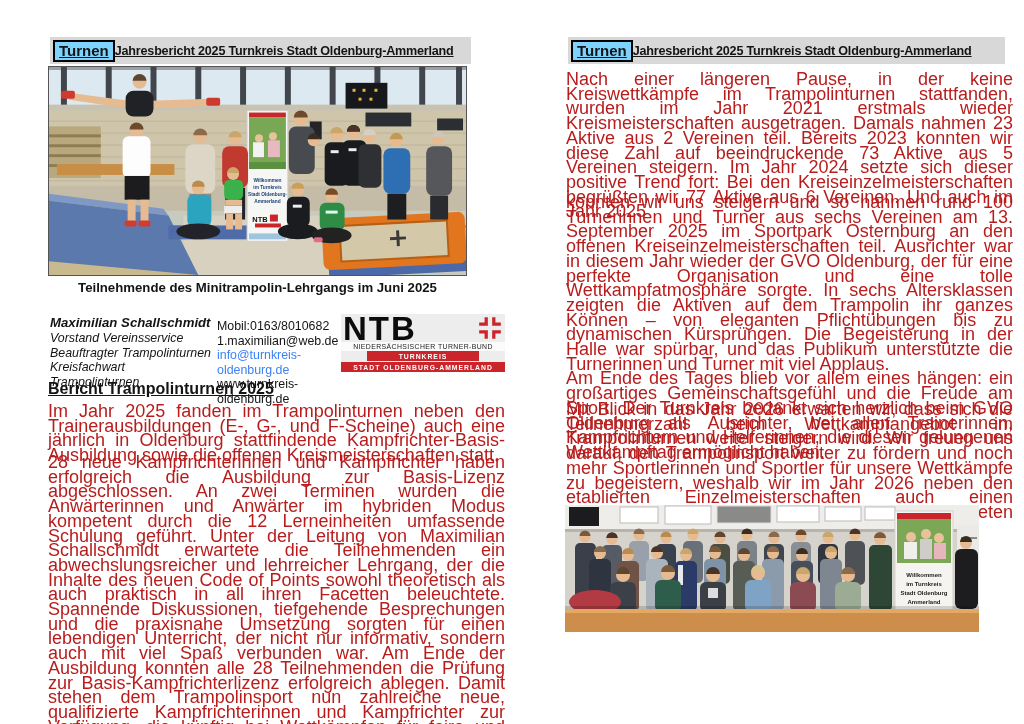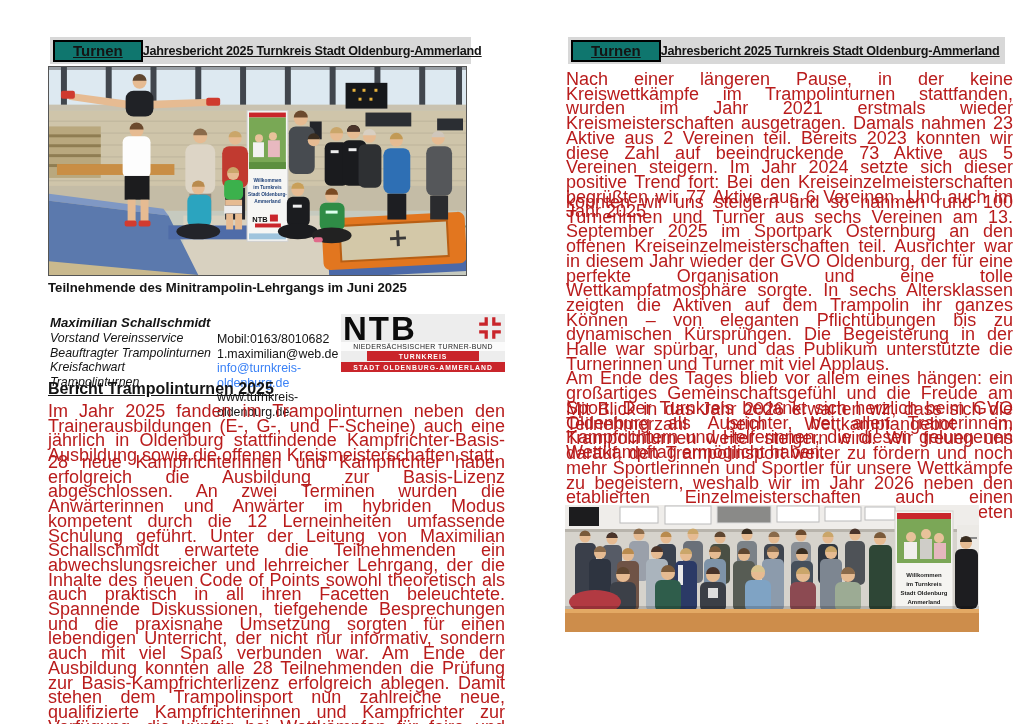--- a/index.html
+++ b/index.html
@@ -5,29 +5,29 @@
   html,body{margin:0;padding:0;}
   body{
     width:1024px;height:724px;position:relative;background:#ffffff;
     font-family:"Liberation Sans",sans-serif;color:#141414;overflow:hidden;
   }
   .abs{position:absolute;}
 
   
   .hdr{background:#d8d8d8;height:27px;display:flex;align-items:center;}
   .tab{
-    background:#0f766e;border:2px solid #000;font-weight:bold;font-size:15px;
-    text-decoration:underline;padding:0 18px;line-height:18px;margin-left:3px;white-space:nowrap;
+    background:#7dd3fc;border:2px solid #000;font-weight:bold;font-size:15px;
+    text-decoration:underline;padding:0 4px;line-height:18px;margin-left:3px;white-space:nowrap;
   }
   .hdr-title{font-weight:bold;font-size:12.6px;letter-spacing:-0.2px;white-space:nowrap;text-decoration:underline;}
 
   
   .body-text{font-size:18px;line-height:14.7px;text-align:justify;color:#b91c1c;}
   .body-text p{margin:0;}
-  .caption{font-weight:bold;font-size:13.2px;}
+  .caption{font-weight:bold;font-size:13.2px;text-align:center;}
   .report-heading{font-size:16px;font-weight:bold;text-decoration:underline;margin:0;white-space:nowrap;}
 
   
   .contact{font-size:12.4px;line-height:14.6px;}
   .contact .name{font-weight:bold;font-size:13.2px;line-height:17px;}
   .link{color:#3b82f6;}
 
   
   .ntb{width:164px;background:#ededed;font-family:"Liberation Sans",sans-serif;}
   .ntb-top{display:flex;align-items:flex-start;justify-content:space-between;padding:1px 2px 0 2px;}
@@ -226,21 +226,21 @@
 
 <div class="abs caption" style="left:48px;top:280px;width:419px;">Teilnehmende des Minitrampolin-Lehrgangs im Juni 2025</div>
 
 <div class="abs contact" style="left:50px;top:314px;width:290px;">
   <div class="abs" style="left:0;top:0;width:165px;font-style:italic;">
     <div class="name">Maximilian Schallschmidt</div>
     <div>Vorstand Vereinsservice</div>
     <div>Beauftragter Trampolinturnen</div>
     <div>Kreisfachwart Trampolinturnen</div>
   </div>
-  <div class="abs" style="left:167px;top:18px;width:125px;">
+  <div class="abs" style="left:167px;top:5px;width:125px;">
     <div>Mobil:0163/8010682</div>
     <div>1.maximilian@web.de</div>
     <div class="link">info@turnkreis-oldenburg.de</div>
     <div>www.turnkreis-oldenburg.de</div>
   </div>
 </div>
 
 <div class="abs ntb" style="left:341px;top:314px;">
   <div class="ntb-top">
     <span class="ntb-abbr">NTB</span>

